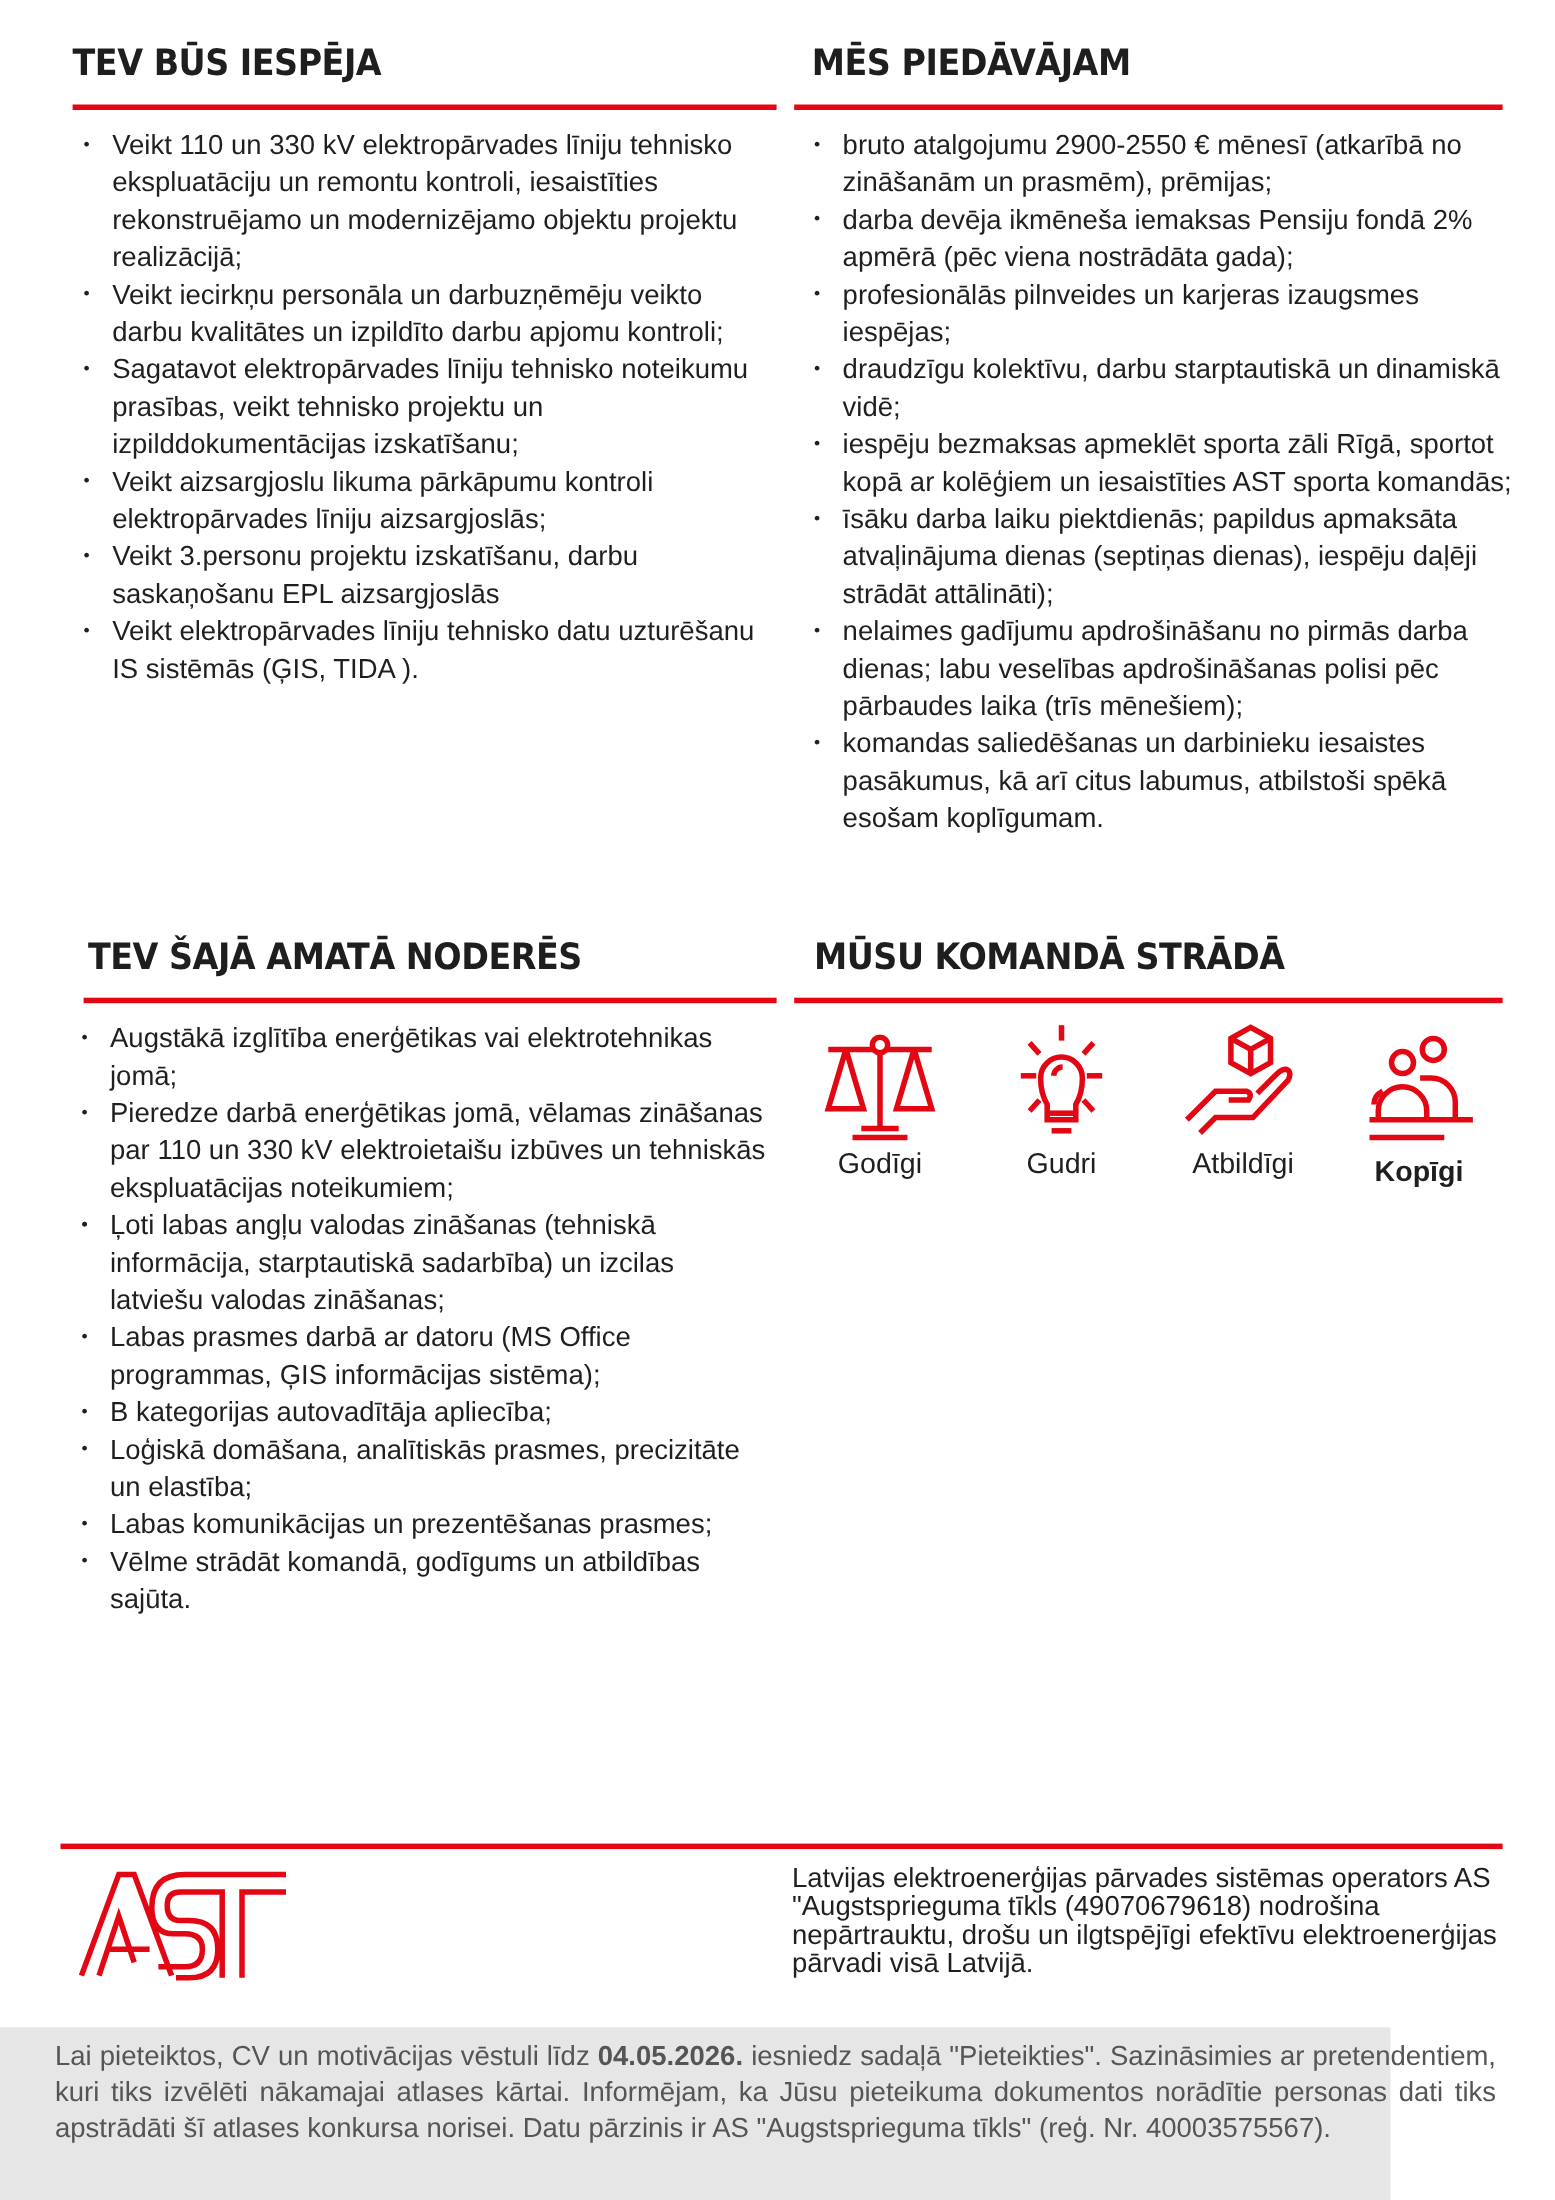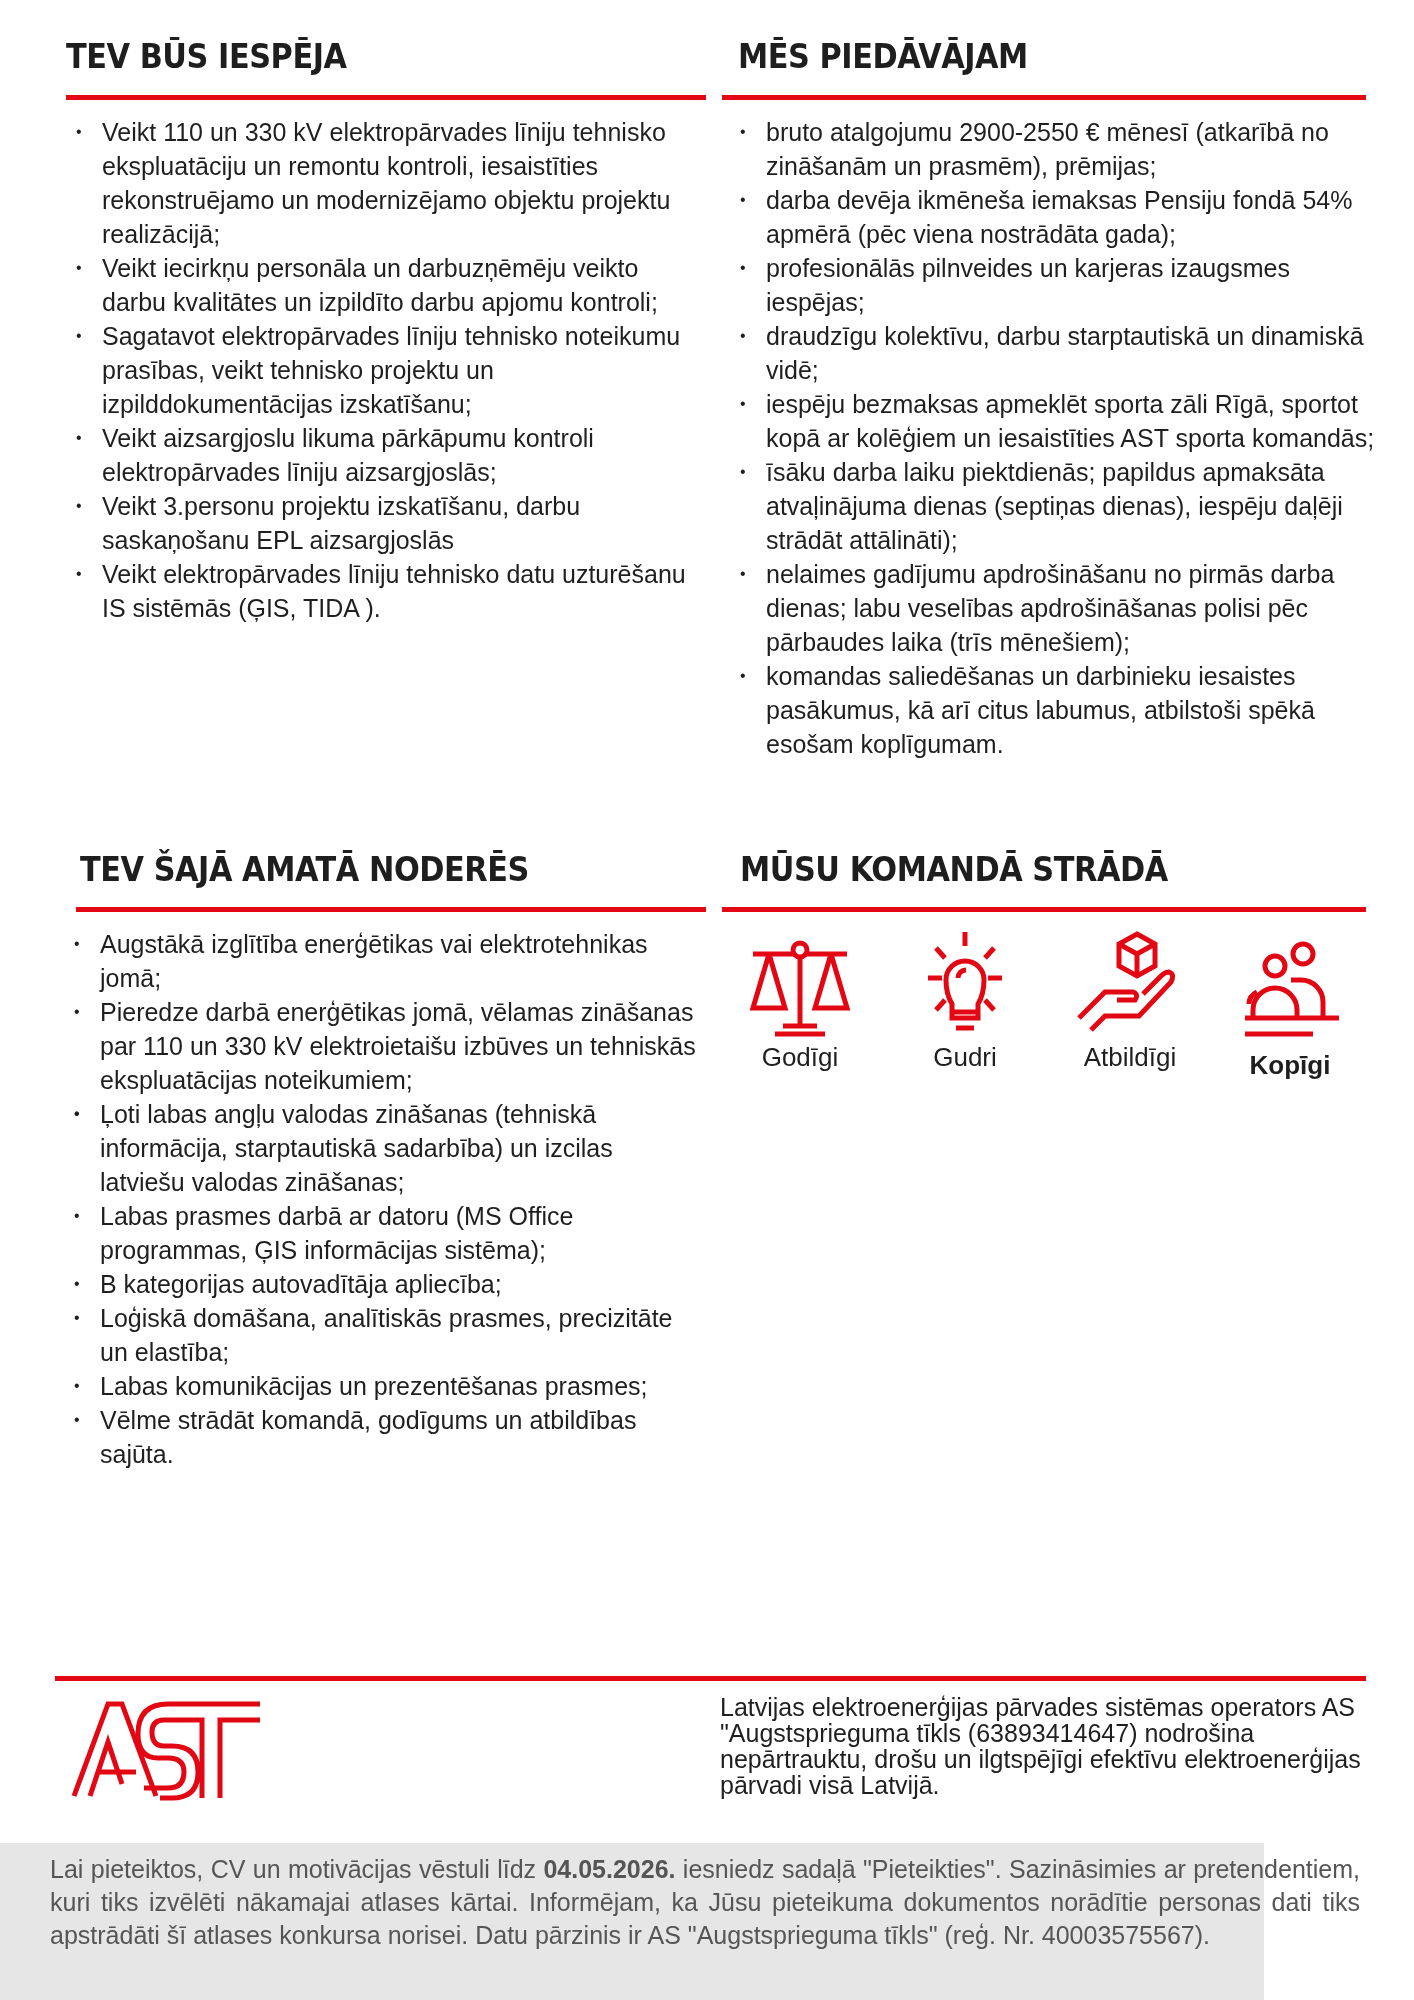--- a/index.html
+++ b/index.html
@@ -36,21 +36,21 @@
     <li><span class="bullet">•</span><span>Sagatavot elektropārvades līniju tehnisko noteikumu prasības, veikt tehnisko projektu un izpilddokumentācijas izskatīšanu;</span></li>
     <li><span class="bullet">•</span><span>Veikt aizsargjoslu likuma pārkāpumu kontroli elektropārvades līniju aizsargjoslās;</span></li>
     <li><span class="bullet">•</span><span>Veikt 3.personu projektu izskatīšanu, darbu saskaņošanu EPL aizsargjoslās</span></li>
     <li><span class="bullet">•</span><span>Veikt elektropārvades līniju tehnisko datu uzturēšanu IS sistēmās (ĢIS, TIDA ).</span></li>
   </ul>
 
 <h2 class="h2" style="left:738px; top:37px;">MĒS PIEDĀVĀJAM</h2>
 <div class="rule" style="left:722px; top:95px; width:644px;"></div>
 <ul class="list" style="left:730px; top:115px; width:660px;">
     <li><span class="bullet">•</span><span>bruto atalgojumu 2900-2550 € mēnesī (atkarībā no zināšanām un prasmēm), prēmijas;</span></li>
-    <li><span class="bullet">•</span><span>darba devēja ikmēneša iemaksas Pensiju fondā 54% apmērā (pēc viena nostrādāta gada);</span></li>
+    <li><span class="bullet">•</span><span>darba devēja ikmēneša iemaksas Pensiju fondā 2% apmērā (pēc viena nostrādāta gada);</span></li>
     <li><span class="bullet">•</span><span>profesionālās pilnveides un karjeras izaugsmes iespējas;</span></li>
     <li><span class="bullet">•</span><span>draudzīgu kolektīvu, darbu starptautiskā un dinamiskā vidē;</span></li>
     <li><span class="bullet">•</span><span>iespēju bezmaksas apmeklēt sporta zāli Rīgā, sportot kopā ar kolēģiem un iesaistīties AST sporta komandās;</span></li>
     <li><span class="bullet">•</span><span>īsāku darba laiku piektdienās; papildus apmaksāta atvaļinājuma dienas (septiņas dienas), iespēju daļēji strādāt attālināti);</span></li>
     <li><span class="bullet">•</span><span>nelaimes gadījumu apdrošināšanu no pirmās darba dienas; labu veselības apdrošināšanas polisi pēc pārbaudes laika (trīs mēnešiem);</span></li>
     <li><span class="bullet">•</span><span>komandas saliedēšanas un darbinieku iesaistes pasākumus, kā arī citus labumus, atbilstoši spēkā esošam koplīgumam.</span></li>
   </ul>
 
 <h2 class="h2" style="left:80px; top:850px;">TEV ŠAJĀ AMATĀ NODERĒS</h2>
 <div class="rule" style="left:76px; top:907px; width:630px;"></div>
@@ -128,17 +128,17 @@
   <svg width="240" height="110" viewBox="0 0 240 110" fill="none" stroke="#e30613" stroke-width="5">
     <path d="M14 96 L48 4 L62 4 L96 96"></path>
     <path d="M30 96 L48 42 L62 84"></path>
     <path d="M40 72 L76 72"></path>
     <path d="M84 88 L108 88 Q124 88 124 72 Q124 58 108 58 L98 58 Q78 58 78 34 Q78 4 108 4 L200 4"></path>
     <path d="M100 98 L112 98 Q138 98 138 72 Q138 46 112 46 L104 46 Q92 46 92 32 Q92 20 104 20 L142 20 L142 98"></path>
     <path d="M160 98 L160 20 L200 20"></path>
   </svg>
 </div>
 
-<div class="about">Latvijas elektroenerģijas pārvades sistēmas operators AS "Augstsprieguma tīkls (63893414647) nodrošina nepārtrauktu, drošu un ilgtspējīgi efektīvu elektroenerģijas pārvadi visā Latvijā.</div>
+<div class="about">Latvijas elektroenerģijas pārvades sistēmas operators AS "Augstsprieguma tīkls (49070679618) nodrošina nepārtrauktu, drošu un ilgtspējīgi efektīvu elektroenerģijas pārvadi visā Latvijā.</div>
 
 <div class="notice">
   <p><span>Lai pieteiktos, CV un motivācijas vēstuli līdz </span><b>04.05.2026.</b><span> iesniedz sadaļā "Pieteikties". Sazināsimies ar pretendentiem, kuri tiks izvēlēti nākamajai atlases kārtai. Informējam, ka Jūsu pieteikuma dokumentos norādītie personas dati tiks apstrādāti šī atlases konkursa norisei. Datu pārzinis ir AS "Augstsprieguma tīkls" (reģ. Nr. 40003575567).</span></p>
 </div>
 
 </body></html>

